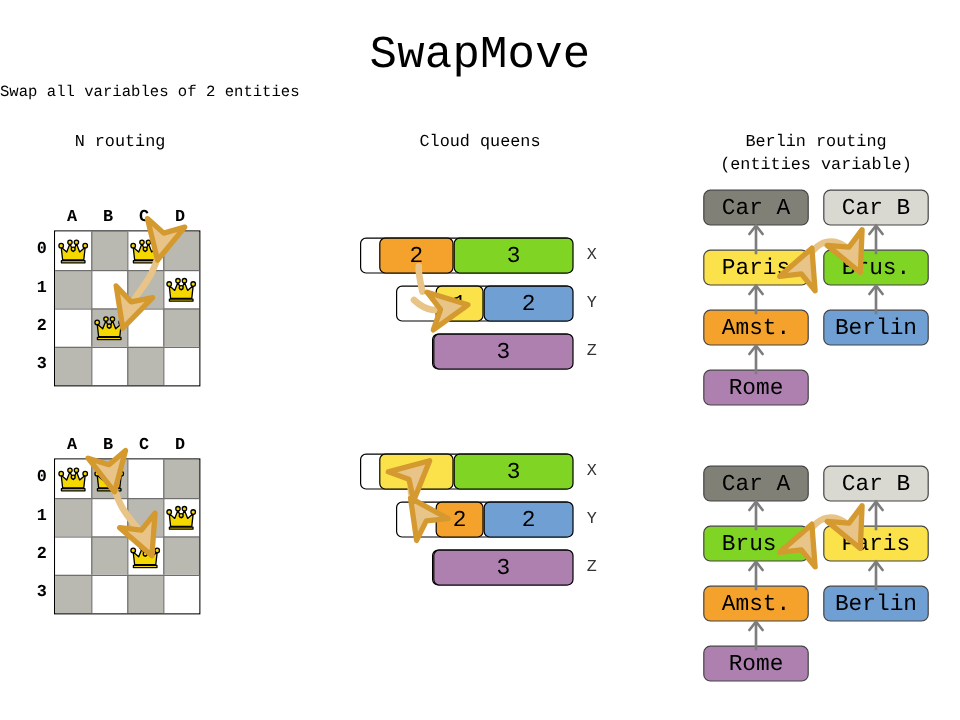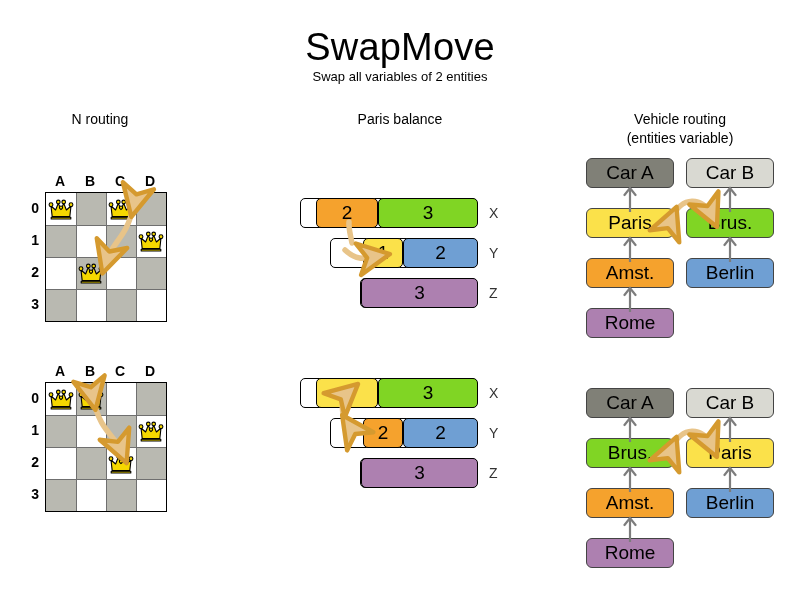--- a/index.html
+++ b/index.html
@@ -1,29 +1,29 @@
 <!DOCTYPE html>
 <html><head>
 <meta charset="utf-8">
 <style>
   html,body{margin:0;padding:0;}
   body{
     width:800px;height:600px;background:#ffffff;
     font-family:"Liberation Sans",sans-serif;
     color:#000;overflow:hidden;position:relative;
   }
-  .stage{position:absolute;left:0;top:0;width:800px;height:600px;}
+  .stage{position:absolute;left:0;top:0;width:800px;height:600px;font-family:Liberation Mono, monospace;}
 
   
   #page-title{
     position:absolute;left:0;top:26px;width:800px;text-align:center;
     font-size:38px;font-weight:400;line-height:42px;letter-spacing:.2px;
   }
   #page-subtitle{
-    position:absolute;left:0;top:69px;width:800px;text-align:center;
+    position:absolute;left:0;top:69px;width:800px;text-align:left;
     font-size:13px;font-weight:400;
   }
   .col-title{
     position:absolute;text-align:center;font-size:14px;line-height:19px;
   }
   #title-nqueens{left:10px;top:110px;width:180px;}
   #title-cloud{left:310px;top:110px;width:180px;}
   #title-vrp{left:590px;top:110px;width:180px;}
 
   
@@ -59,23 +59,23 @@
 </style>
 </head>
 <body>
 
 <div class="stage">
 
   <div id="page-title">SwapMove</div>
   <div id="page-subtitle">Swap all variables of 2 entities</div>
 
   <div class="col-title" id="title-nqueens">N routing</div>
-  <div class="col-title" id="title-cloud">Paris balance</div>
+  <div class="col-title" id="title-cloud">Cloud queens</div>
   <div class="col-title" id="title-vrp">
-    <div>Vehicle routing</div>
+    <div>Berlin routing</div>
     <div>(entities variable)</div>
   </div>
 
   <div id="nq-before-labels">
       <div class="col-label" style="left: 45px; top: 173px;">A</div>
       <div class="col-label" style="left: 75px; top: 173px;">B</div>
       <div class="col-label" style="left: 105px; top: 173px;">C</div>
       <div class="col-label" style="left: 135px; top: 173px;">D</div>
       <div class="row-label" style="left: 25px; top: 200px;">0</div>
       <div class="row-label" style="left: 25px; top: 232px;">1</div>

